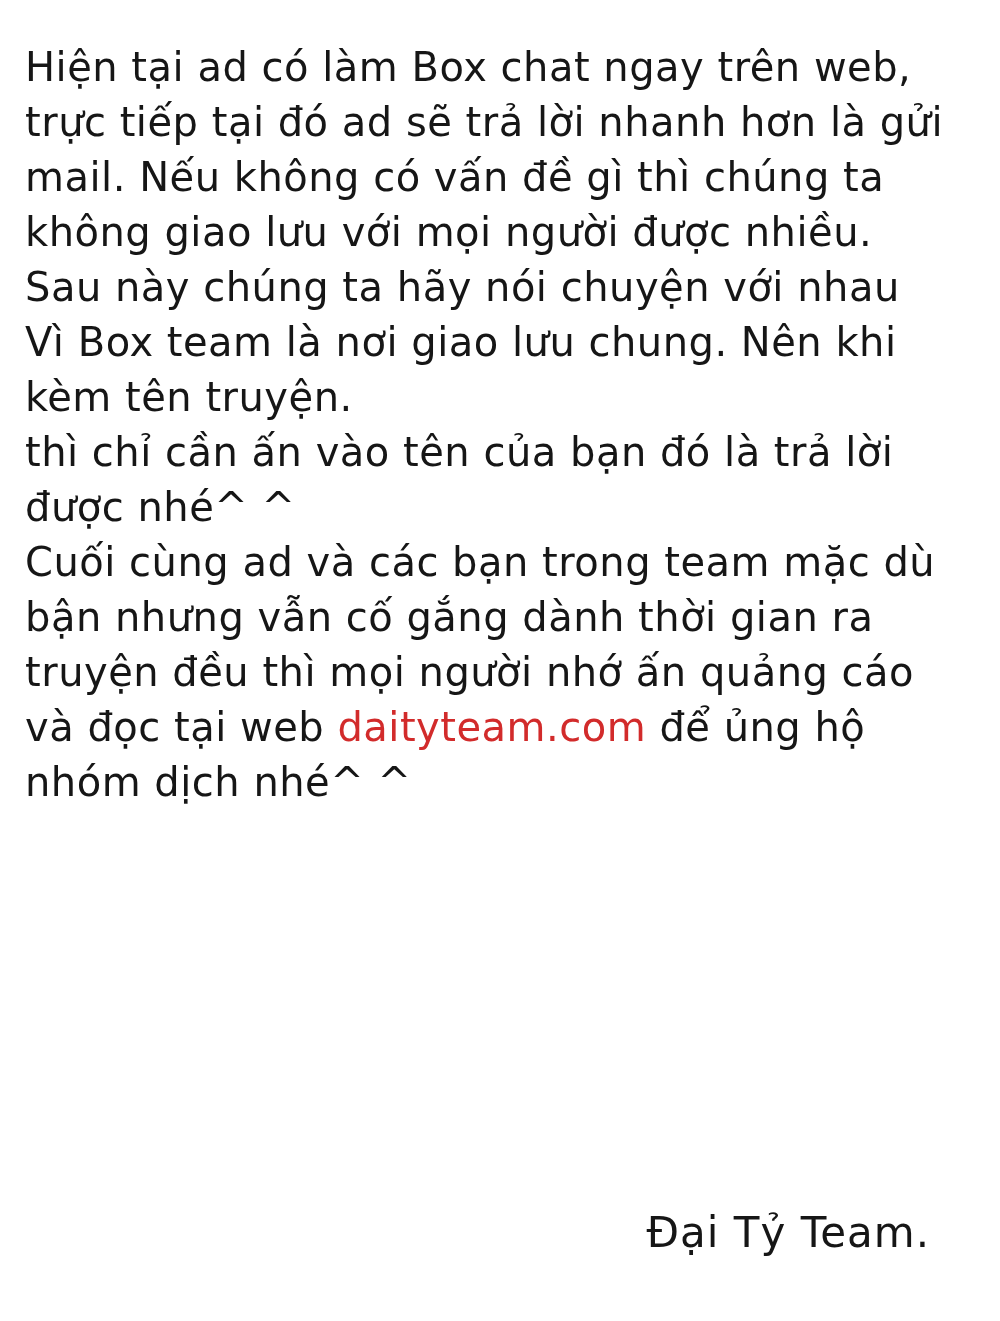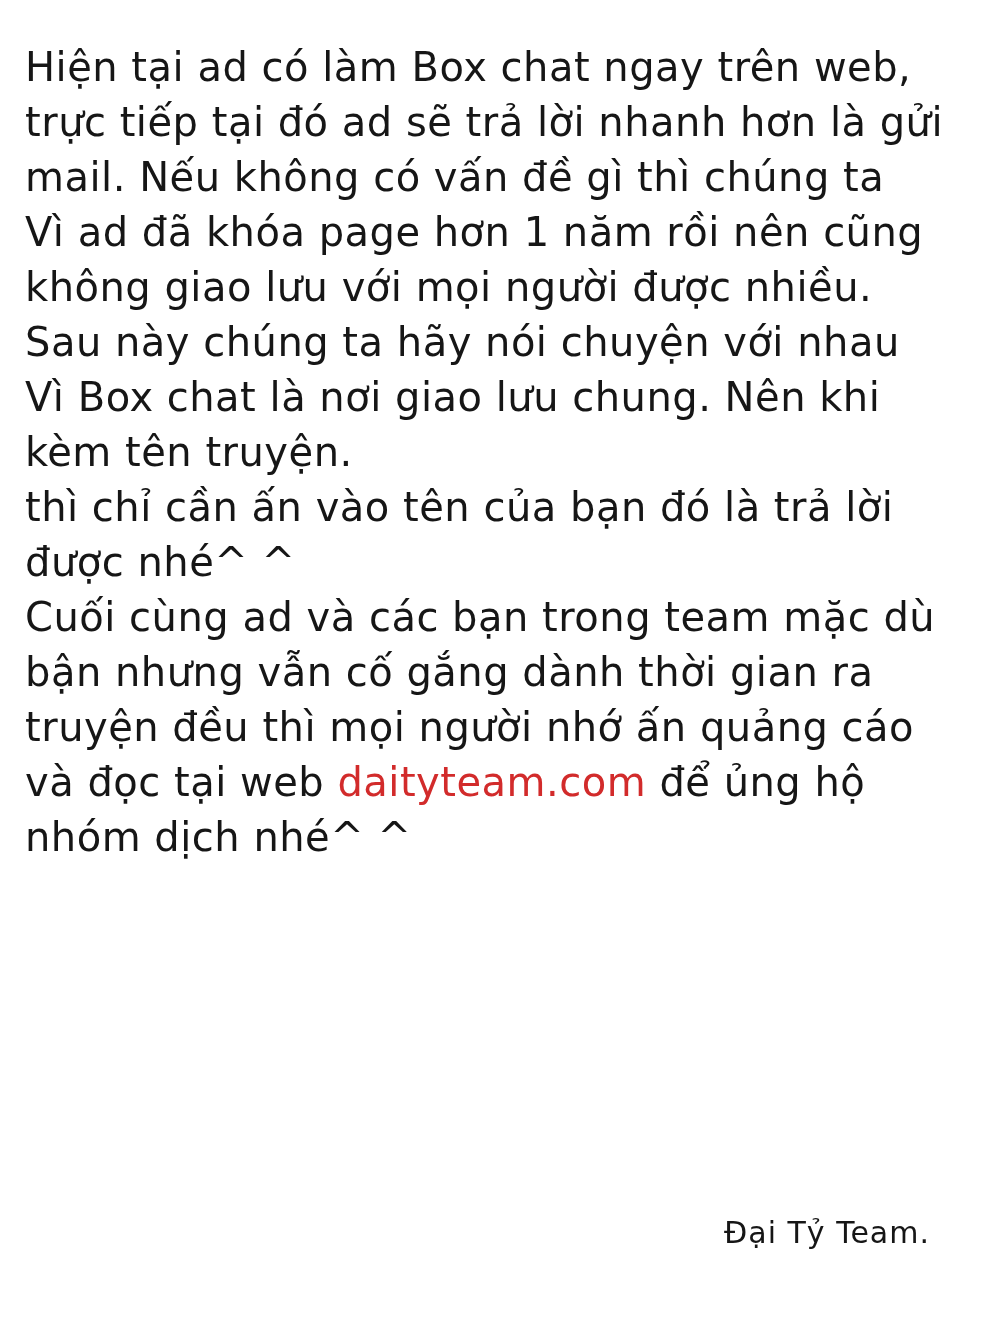--- a/index.html
+++ b/index.html
@@ -29,38 +29,37 @@
     color: var(--text, #161616);
   }
   .link {
     color: var(--link, #d22b2b);
     cursor: pointer;
   }
   .signature {
     position: absolute;
     top: 1205px;
     right: 70px;
-    font-size: 30px;
+    font-size: 42px;
     line-height: 55px;
     letter-spacing: 1px;
     color: var(--text, #161616);
   }
 </style>
 </head>
 <body>
 
 <div class="page">
   <div class="note">
     <div class="line">Hiện tại ad có làm Box chat ngay trên web,</div>
     <div class="line">trực tiếp tại đó ad sẽ trả lời nhanh hơn là gửi</div>
     <div class="line">mail. Nếu không có vấn đề gì thì chúng ta</div>
-    <div class="line">Vì ad đã khóa page hơn 1 năm rồi nên cũng</div>
     <div class="line">không giao lưu với mọi người được nhiều.</div>
     <div class="line">Sau này chúng ta hãy nói chuyện với nhau</div>
-    <div class="line">Vì Box chat là nơi giao lưu chung. Nên khi</div>
+    <div class="line">Vì Box team là nơi giao lưu chung. Nên khi</div>
     <div class="line">kèm tên truyện.</div>
     <div class="line">thì chỉ cần ấn vào tên của bạn đó là trả lời</div>
     <div class="line">được nhé^ ^</div>
     <div class="line">Cuối cùng ad và các bạn trong team mặc dù</div>
     <div class="line">bận nhưng vẫn cố gắng dành thời gian ra</div>
     <div class="line">truyện đều thì mọi người nhớ ấn quảng cáo</div>
     <div class="line"><span>và đọc tại web </span><span class="link">daityteam.com</span><span> để ủng hộ</span></div>
     <div class="line">nhóm dịch nhé^ ^</div>
   </div>
   <div class="signature">Đại Tỷ Team.</div>

